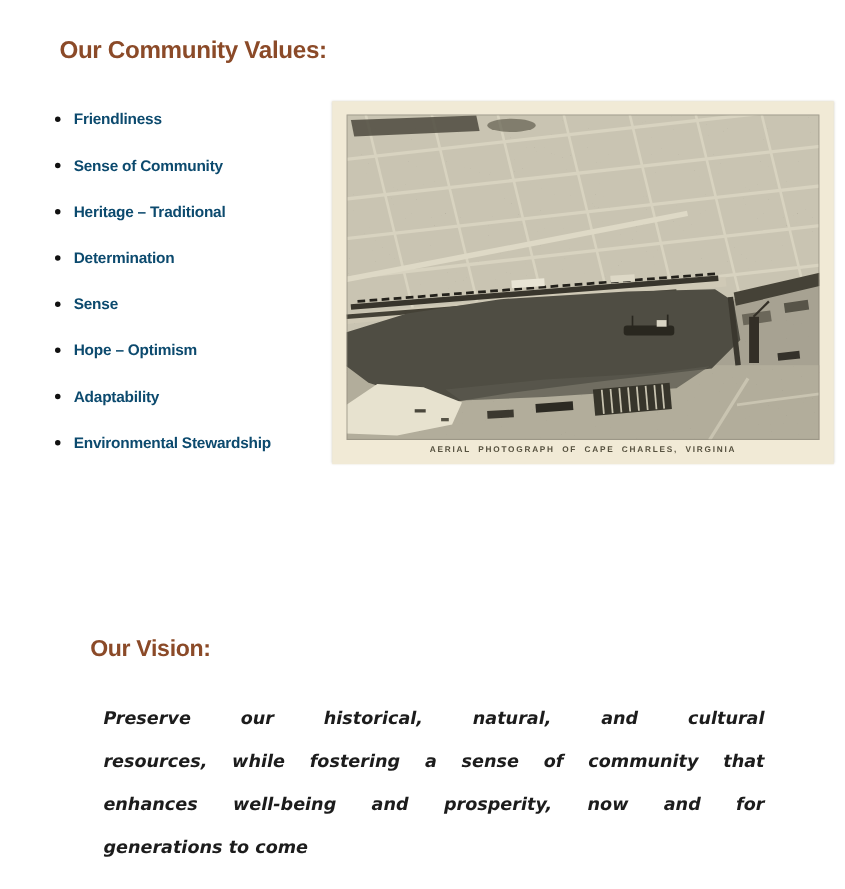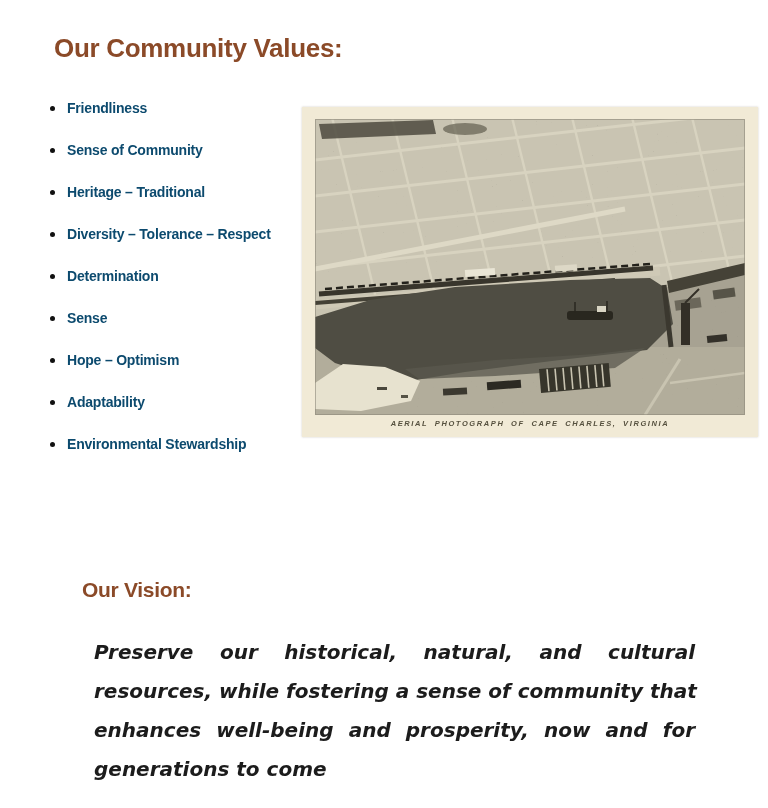--- a/index.html
+++ b/index.html
@@ -12,21 +12,21 @@
     overflow: hidden;
   }
 
   
   .heading {
     position: absolute;
     font-weight: bold;
     color: #8b4a28;
     letter-spacing: -0.3px;
   }
-  #values-heading { left: 54px; top: 33px; font-size: 26px; }
+  #values-heading { left: 54px; top: 33px; font-size: 22px; }
   #vision-heading { left: 82px; top: 578px; font-size: 21px; }
 
   
   #values-list {
     position: absolute;
     left: 50px; top: 100px;
     list-style: none;
     width: 265px;
   }
   #values-list li {
@@ -45,25 +45,24 @@
     flex: 0 0 auto;
     width: 5px; height: 5px;
     border-radius: 50%;
     background: #111111;
     margin-right: 12px;
   }
 
   
   #postcard {
     position: absolute;
-    left: 302px; top: 107px;
+    left: 302px; top: 92px;
     width: 456px; height: 330px;
     background: #f1ead6;
     box-shadow: 0 0 2px rgba(120,110,90,0.35);
-    font-style: italic;
   }
   #postcard .photo {
     position: absolute;
     left: 13px; top: 12px;
     width: 430px; height: 296px;
     background: #c9c4b2;
   }
   #postcard .photo svg { display: block; width: 430px; height: 296px; }
   #postcard figcaption {
     position: absolute;
@@ -77,41 +76,40 @@
   }
 
   
   #vision-text {
     position: absolute;
     left: 94px; top: 633px;
     width: 601px;
     font-family: "DejaVu Sans", sans-serif;
     font-style: italic;
     font-weight: bold;
-    font-size: 20px;
+    font-size: 16px;
     line-height: 39px;
     color: #1c1c1c;
   }
   .vision-line {
     text-align: justify;
     text-align-last: justify;
     white-space: nowrap;
   }
   .vision-line.last { text-align-last: left; }
 </style>
 </head>
 <body>
 
 <h1 class="heading" id="values-heading">Our Community Values:</h1>
 
 <ul id="values-list">
   <li>Friendliness</li>
   <li>Sense of Community</li>
   <li>Heritage – Traditional</li>
-  <li>Diversity – Tolerance – Respect</li>
   <li>Determination</li>
   <li>Sense</li>
   <li>Hope – Optimism</li>
   <li>Adaptability</li>
   <li>Environmental Stewardship</li>
 </ul>
 
 <figure id="postcard">
   <div class="photo">
 

